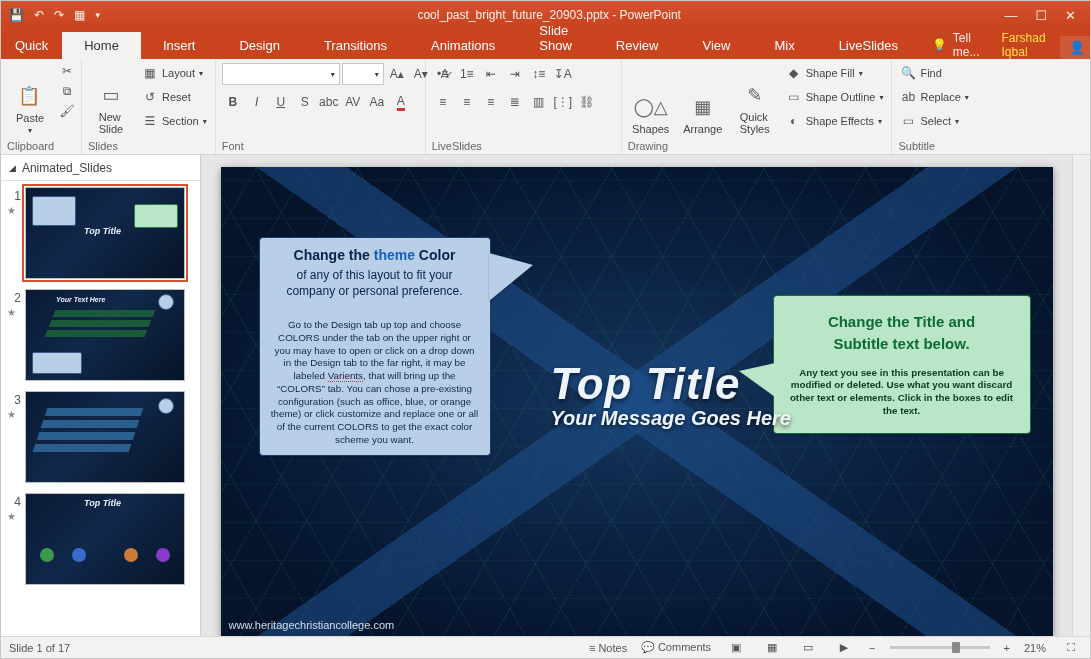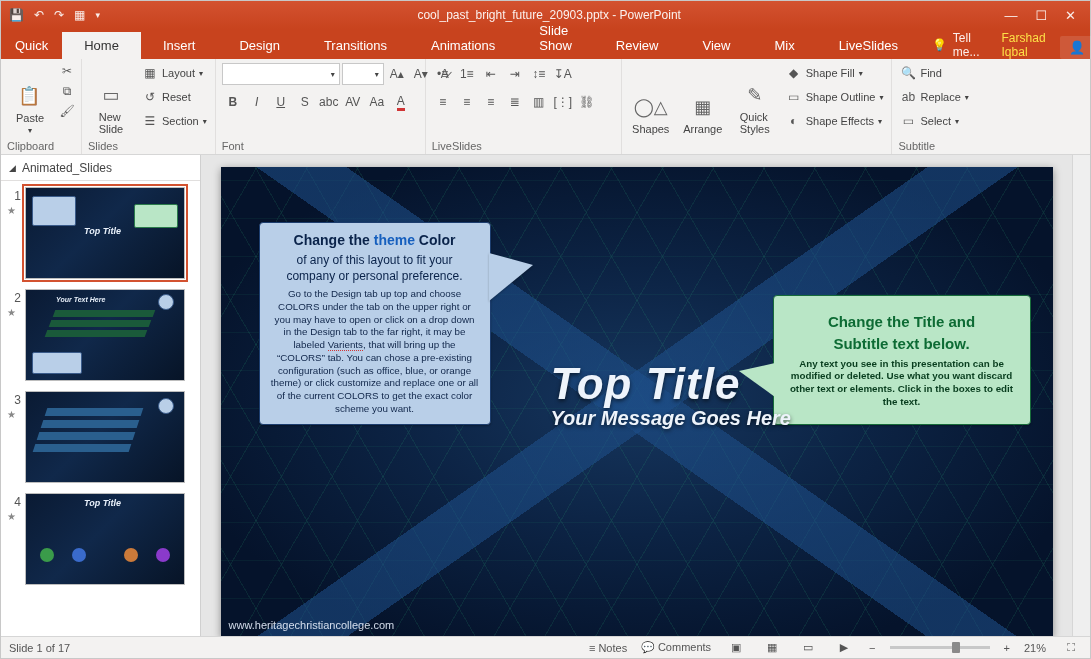--- a/index.html
+++ b/index.html
@@ -42,21 +42,21 @@
 .canvas-wrap{flex:1;display:flex;align-items:flex-start;justify-content:center;overflow:hidden;padding:12px 16px;background:#e6e6e6}
 .slide{width:832px;height:470px;background:radial-gradient(ellipse at 50% 50%,#16365e 0%,#0c2344 40%,#05132b 80%);box-shadow:0 2px 8px rgba(0,0,0,.4);position:relative;overflow:hidden}
 .grid-lines{position:absolute;inset:0;pointer-events:none;opacity:.35;background:
  repeating-linear-gradient(60deg,rgba(43,168,120,.4) 0 1px,transparent 1px 44px),
  repeating-linear-gradient(-60deg,rgba(43,168,120,.4) 0 1px,transparent 1px 44px),
  repeating-linear-gradient(0deg,rgba(43,168,120,.25) 0 1px,transparent 1px 38px)}
 .xshape{position:absolute;inset:0;pointer-events:none;background:
  linear-gradient(35deg,transparent 47%,rgba(30,80,140,.55) 47% 53%,transparent 53%),
  linear-gradient(-35deg,transparent 47%,rgba(30,80,140,.55) 47% 53%,transparent 53%)}
 .callout{position:absolute;border:1px solid #1c3d6e;border-radius:4px;font-size:11px;color:#0a234a;text-align:center;line-height:1.35;box-shadow:0 1px 2px rgba(0,0,0,.3)}
-.callout.blue{background:#b9cfe8;width:232px;top:55px;left:38px;padding:8px 10px}
+.callout.blue{background:#b9cfe8;width:232px;top:70px;left:38px;padding:8px 10px}
 .callout.green{background:#b9e6c6;width:258px;top:128px;right:22px;padding:16px 8px;border-color:#176b3a}
 .callout h4{font-size:14px;font-weight:700;color:#0a234a;margin-bottom:2px}
 .callout .hl{color:#155fbe;font-weight:700}
 .callout .tiny{font-size:9.8px;color:#10264a;line-height:1.3}
 .pointer-blue{position:absolute;left:268px;top:86px;width:0;height:0;border-left:44px solid #b9cfe8;border-top:12px solid transparent;border-bottom:36px solid transparent;filter:drop-shadow(0 1px 1px rgba(0,0,0,.25))}
 .pointer-green{position:absolute;right:278px;top:196px;width:0;height:0;border-right:36px solid #b9e6c6;border-top:8px solid transparent;border-bottom:26px solid transparent}
 .title-block{position:absolute;left:330px;top:192px;color:#eef4fb;font-style:italic;font-weight:800;text-shadow:0 2px 4px rgba(0,0,0,.6)}
 .title-block .ttl{font-size:44px;letter-spacing:1px}
 .title-block .sub{font-size:20px;font-weight:700;margin-top:-2px}
 .watermark{position:absolute;left:8px;bottom:6px;color:#e6eefb;font-size:11px;opacity:.9}
@@ -246,20 +246,21 @@
               <span>Shape Outline</span>
               <span style="font-size:8px"> ▾</span>
             </div>
      <div class="smallbtn">
               <span class="ic-sm">◐</span>
               <span>Shape Effects</span>
               <span style="font-size:8px"> ▾</span>
             </div>
     </div>
    </div>
+   <div class="grp-label">Drawing</div>
   </div>
 
   <div class="grp" style="border-right:none">
    <div class="grp-body">
           <div class="col">
     <div class="smallbtn">
               <span class="ic-sm">🔍</span>
               <span>Find</span>
             </div>
     <div class="smallbtn">
@@ -340,28 +341,28 @@
   </div>
 
   <div class="canvas-wrap">
    <div class="slide">
     <div class="grid-lines"></div>
     <div class="xshape"></div>
 
     <div class="callout blue">
      <h4><span>Change the </span><span class="hl">theme</span><span> Color</span></h4>
      <div style="font-size:12px">of any of this layout to fit your</div>
-     <div style="font-size:12px;margin-bottom:4px">company or personal preference.</div>
+     <div style="font-size:12px;margin-bottom:20px">company or personal preference.</div>
      <div class="tiny"><span>Go to the Design tab up top and choose COLORS under the tab on the upper right or you may have to open or click on a drop down in the Design tab to the far right, it may be labeled </span><span class="underline-red">Varients</span><span>, that will bring up the “COLORS” tab. You can chose a pre-existing configuration (such as office, blue, or orange theme) or click customize and replace one or all of the current COLORS to get the exact color scheme you want.</span></div>
     </div>
     <div class="pointer-blue"></div>
 
     <div class="callout green">
      <h4 style="color:#0d6b34;font-size:15px">Change the Title and</h4>
-     <h4 style="color:#0d6b34;font-size:15px;margin-bottom:3px">Subtitle text below.</h4>
+     <h4 style="color:#0d6b34;font-size:15px;margin-bottom:12px">Subtitle text below.</h4>
      <div class="tiny" style="font-weight:600;color:#083d1e">Any text you see in this presentation can be modified or deleted. Use what you want discard other text or elements. Click in the boxes to edit the text.</div>
     </div>
     <div class="pointer-green"></div>
 
     <div class="title-block">
      <div class="ttl">Top Title</div>
      <div class="sub">Your Message  Goes Here</div>
     </div>
 
     <div class="watermark">www.heritagechristiancollege.com</div>

